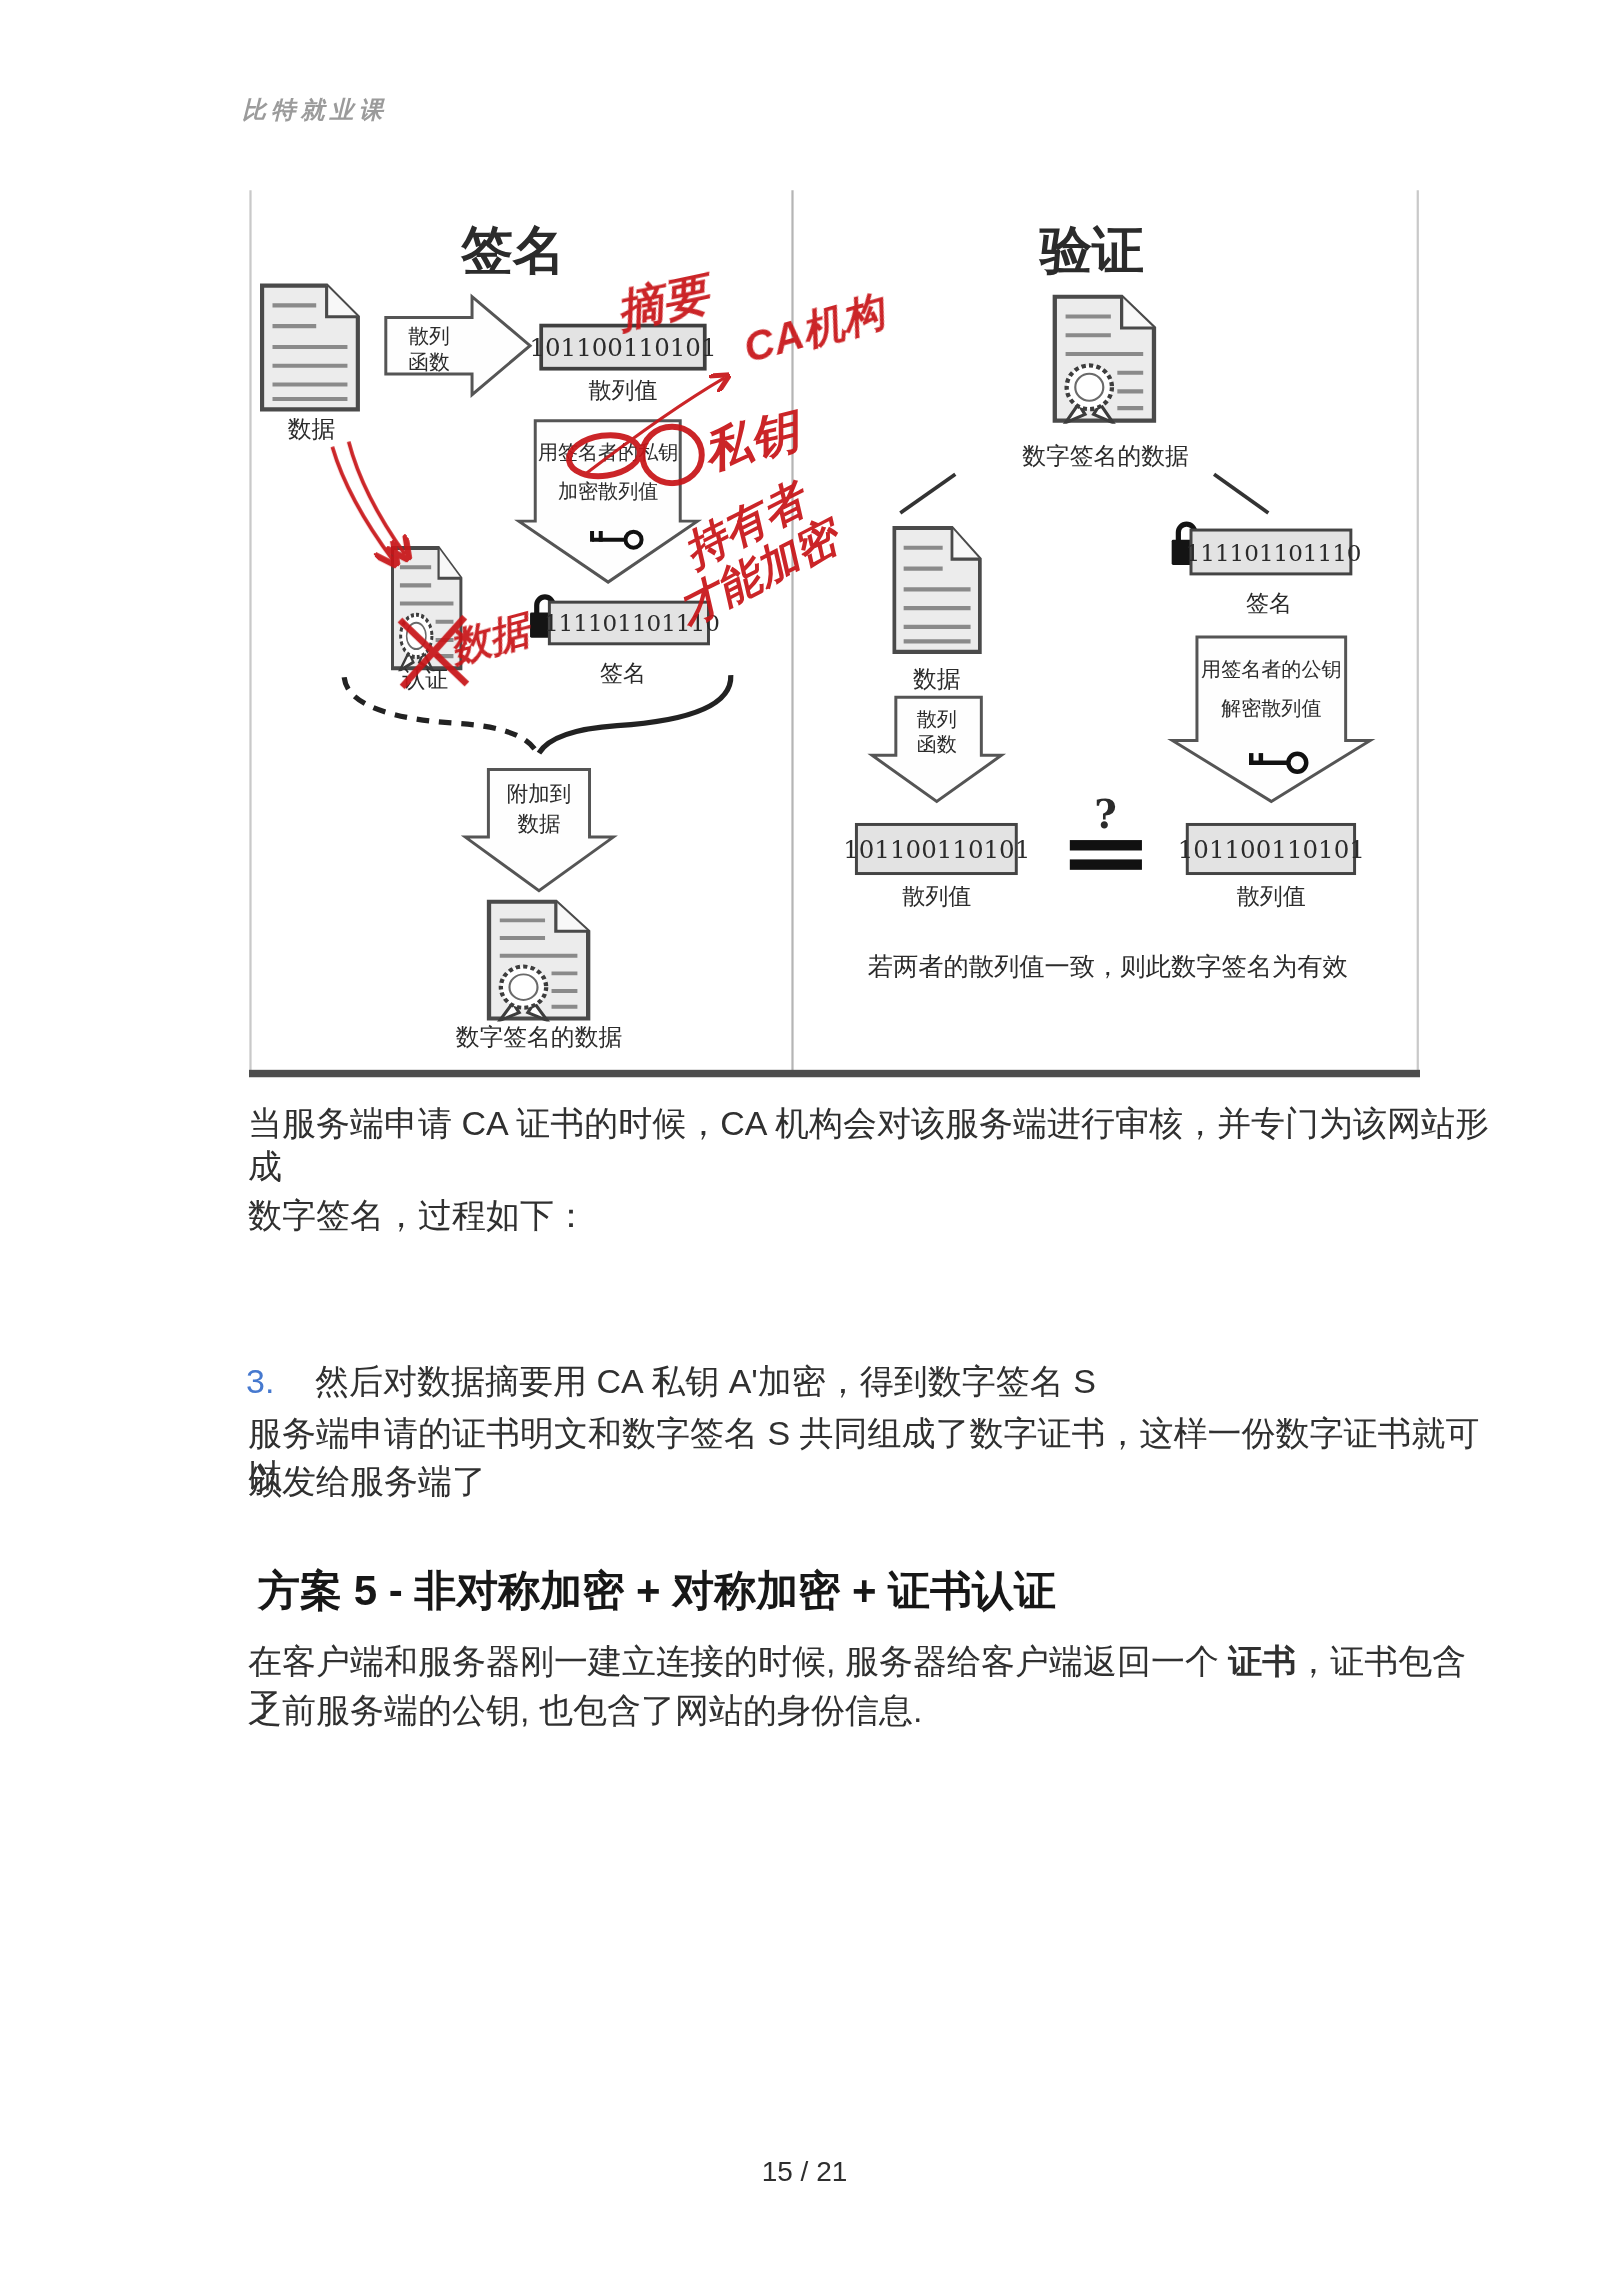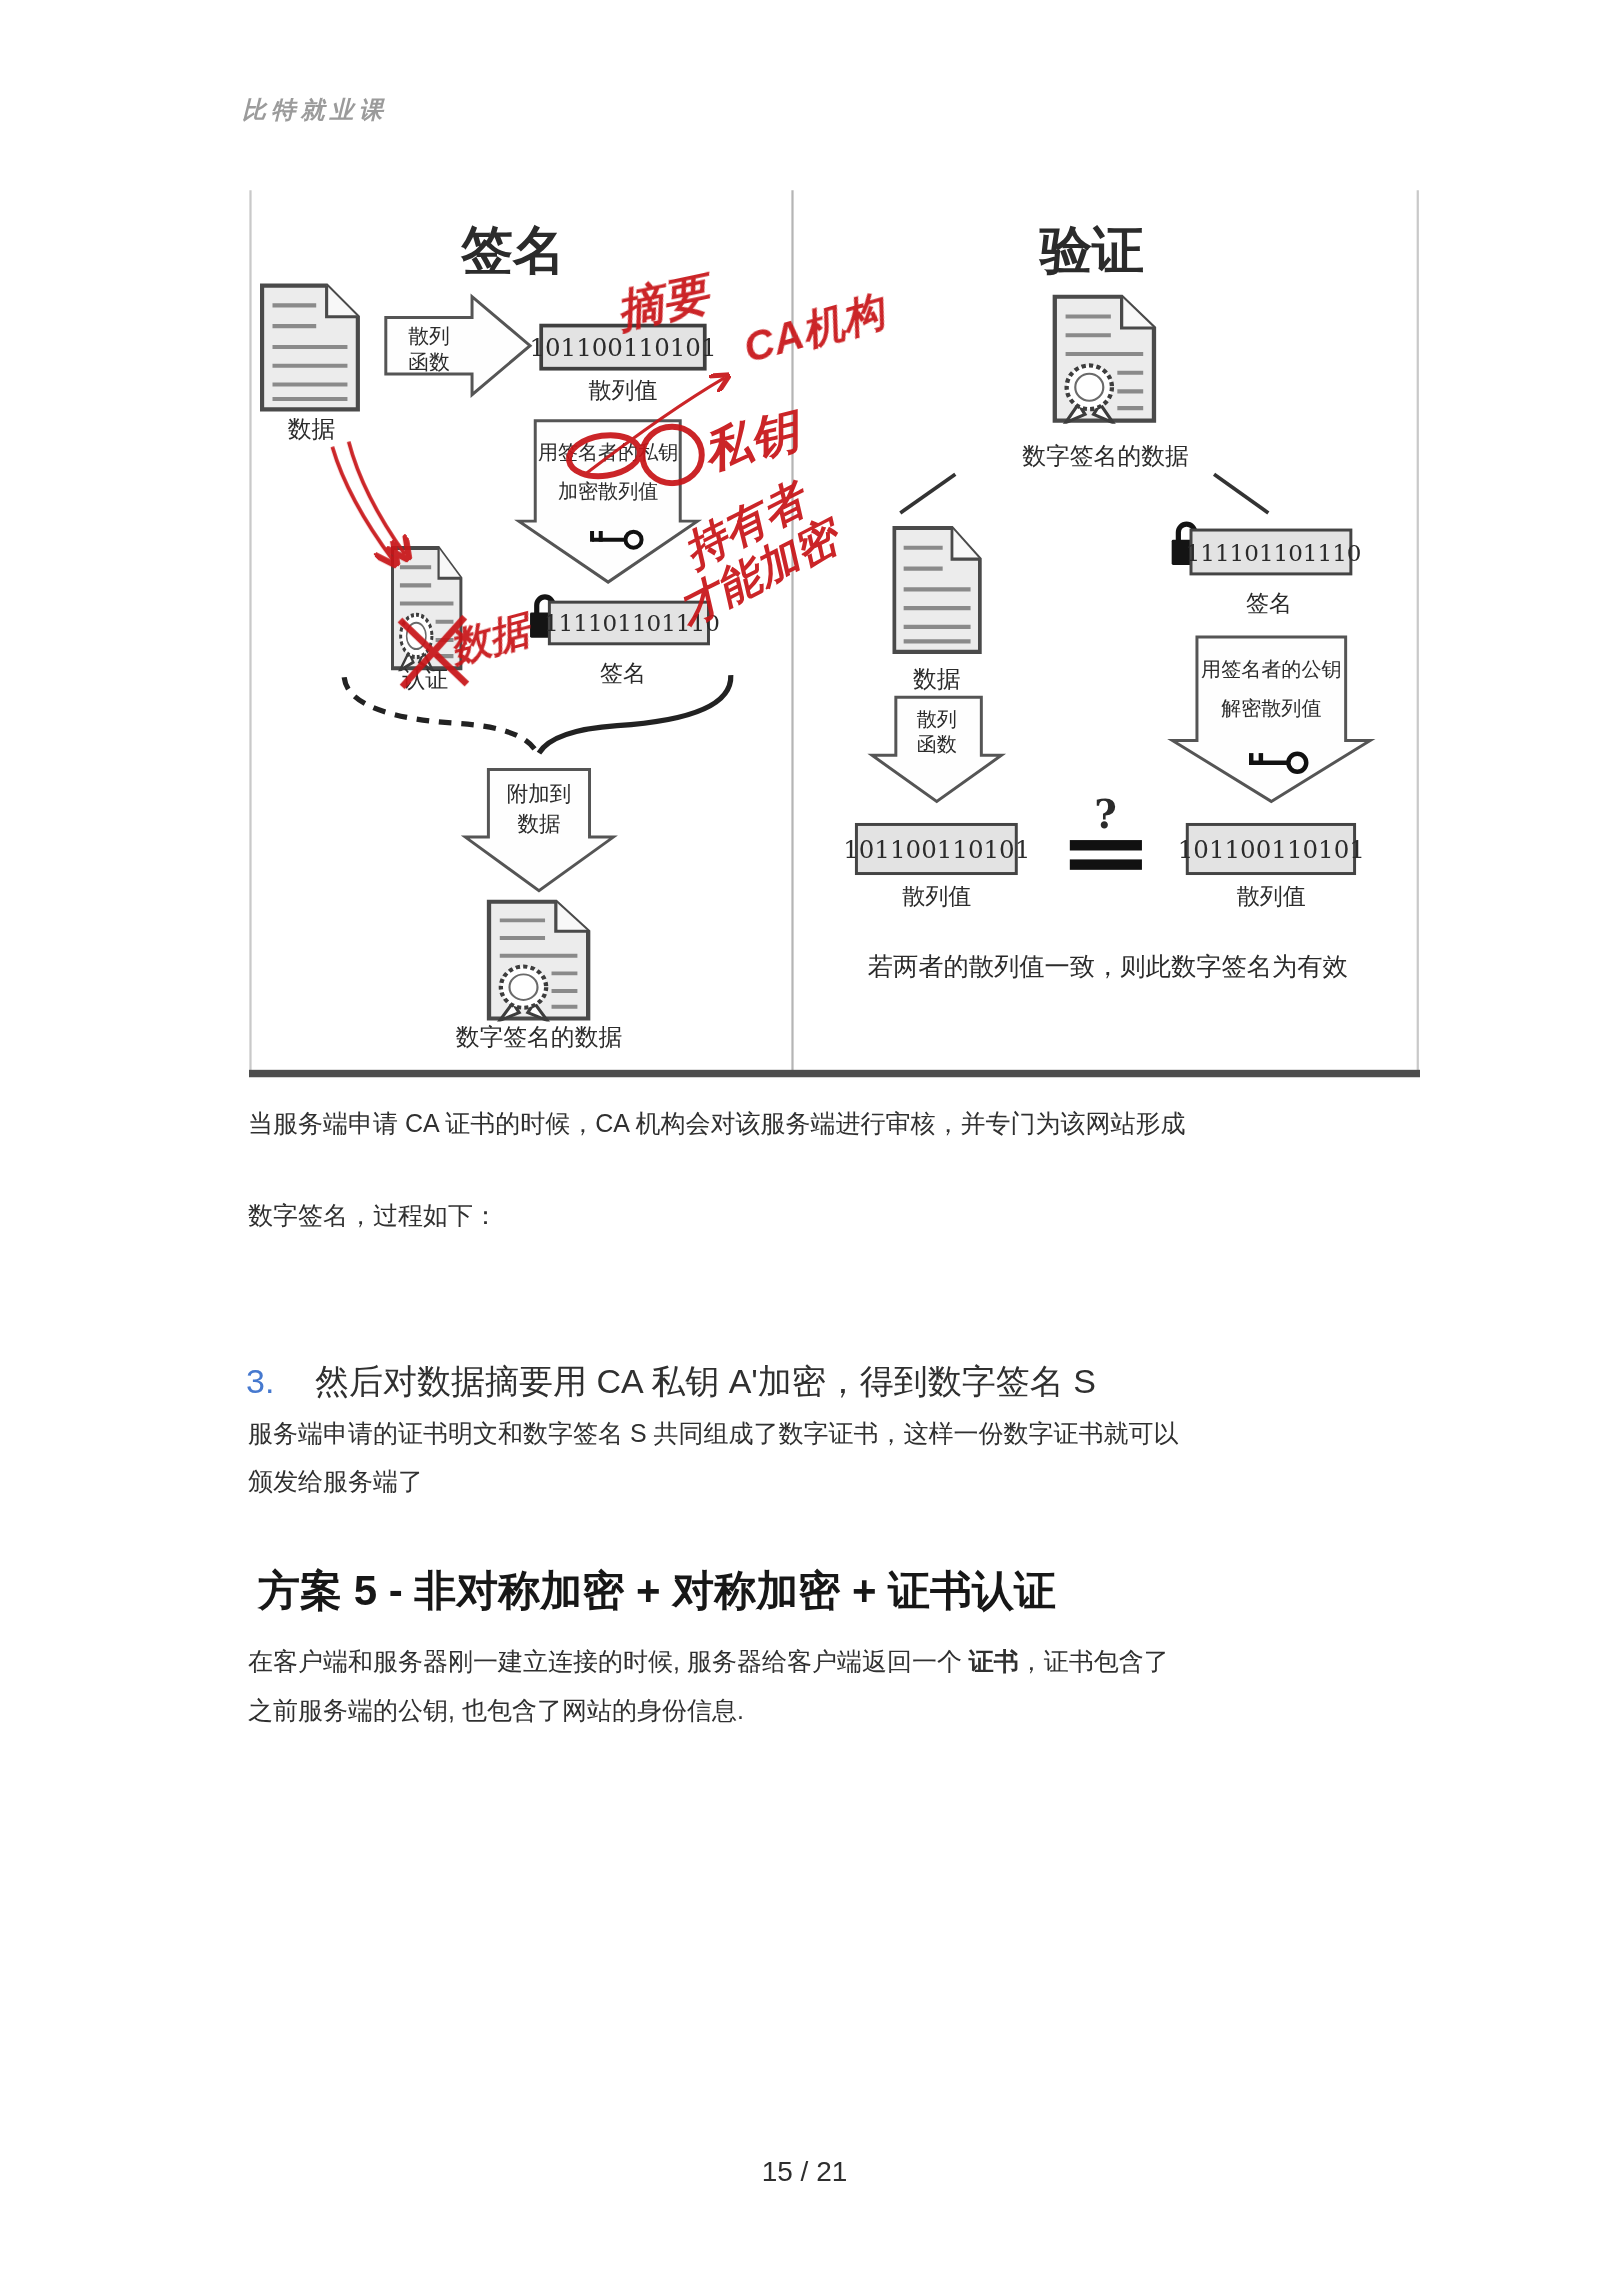--- a/index.html
+++ b/index.html
@@ -1,21 +1,21 @@
 <!DOCTYPE html>
 <html style="font-size:12px"><head>
 <meta charset="utf-8">
 <style>
   html,body{margin:0;padding:0;background:#fff;}
   .page{position:relative;width:1623px;height:2295px;background:#ffffff;overflow:hidden;
         font-family:"Liberation Sans",sans-serif;color:#303030;}
   .watermark{position:absolute;left:242px;top:94px;font-family:Liberation Sans, sans-serif;
         font-style:italic;font-weight:bold;font-size:24px;letter-spacing:5.2px;color:#9b9b9b;}
   .diagram{position:absolute;left:249px;top:190px;width:1171px;height:889px;}
-  .line{position:absolute;left:248px;width:1249px;font-size:25px;line-height:43px;color:#303030;}
+  .line{position:absolute;left:248px;width:1249px;font-size:34px;line-height:43px;color:#303030;}
   .list-line{position:absolute;left:246px;width:1249px;font-size:34px;color:#303030;}
   .list-num{display:inline-block;width:69px;color:#4679cf;}
   .heading{position:absolute;left:246px;top:1551px;font-size:42px;font-weight:bold;color:#171717;
         font-family:"Liberation Sans",sans-serif;margin:12px;}
   .bold{font-weight:bold;}
   .pagenum{position:absolute;left:0;top:2156px;width:1609px;text-align:center;
         font-size:28px;color:#2e2e2e;}
   svg text{font-family:"DejaVu Serif",serif;fill:#2b2b2b;}
   .hand{font-family:"Liberation Sans",sans-serif;font-style:italic;font-weight:bold;fill:#c81518;}
 </style>

